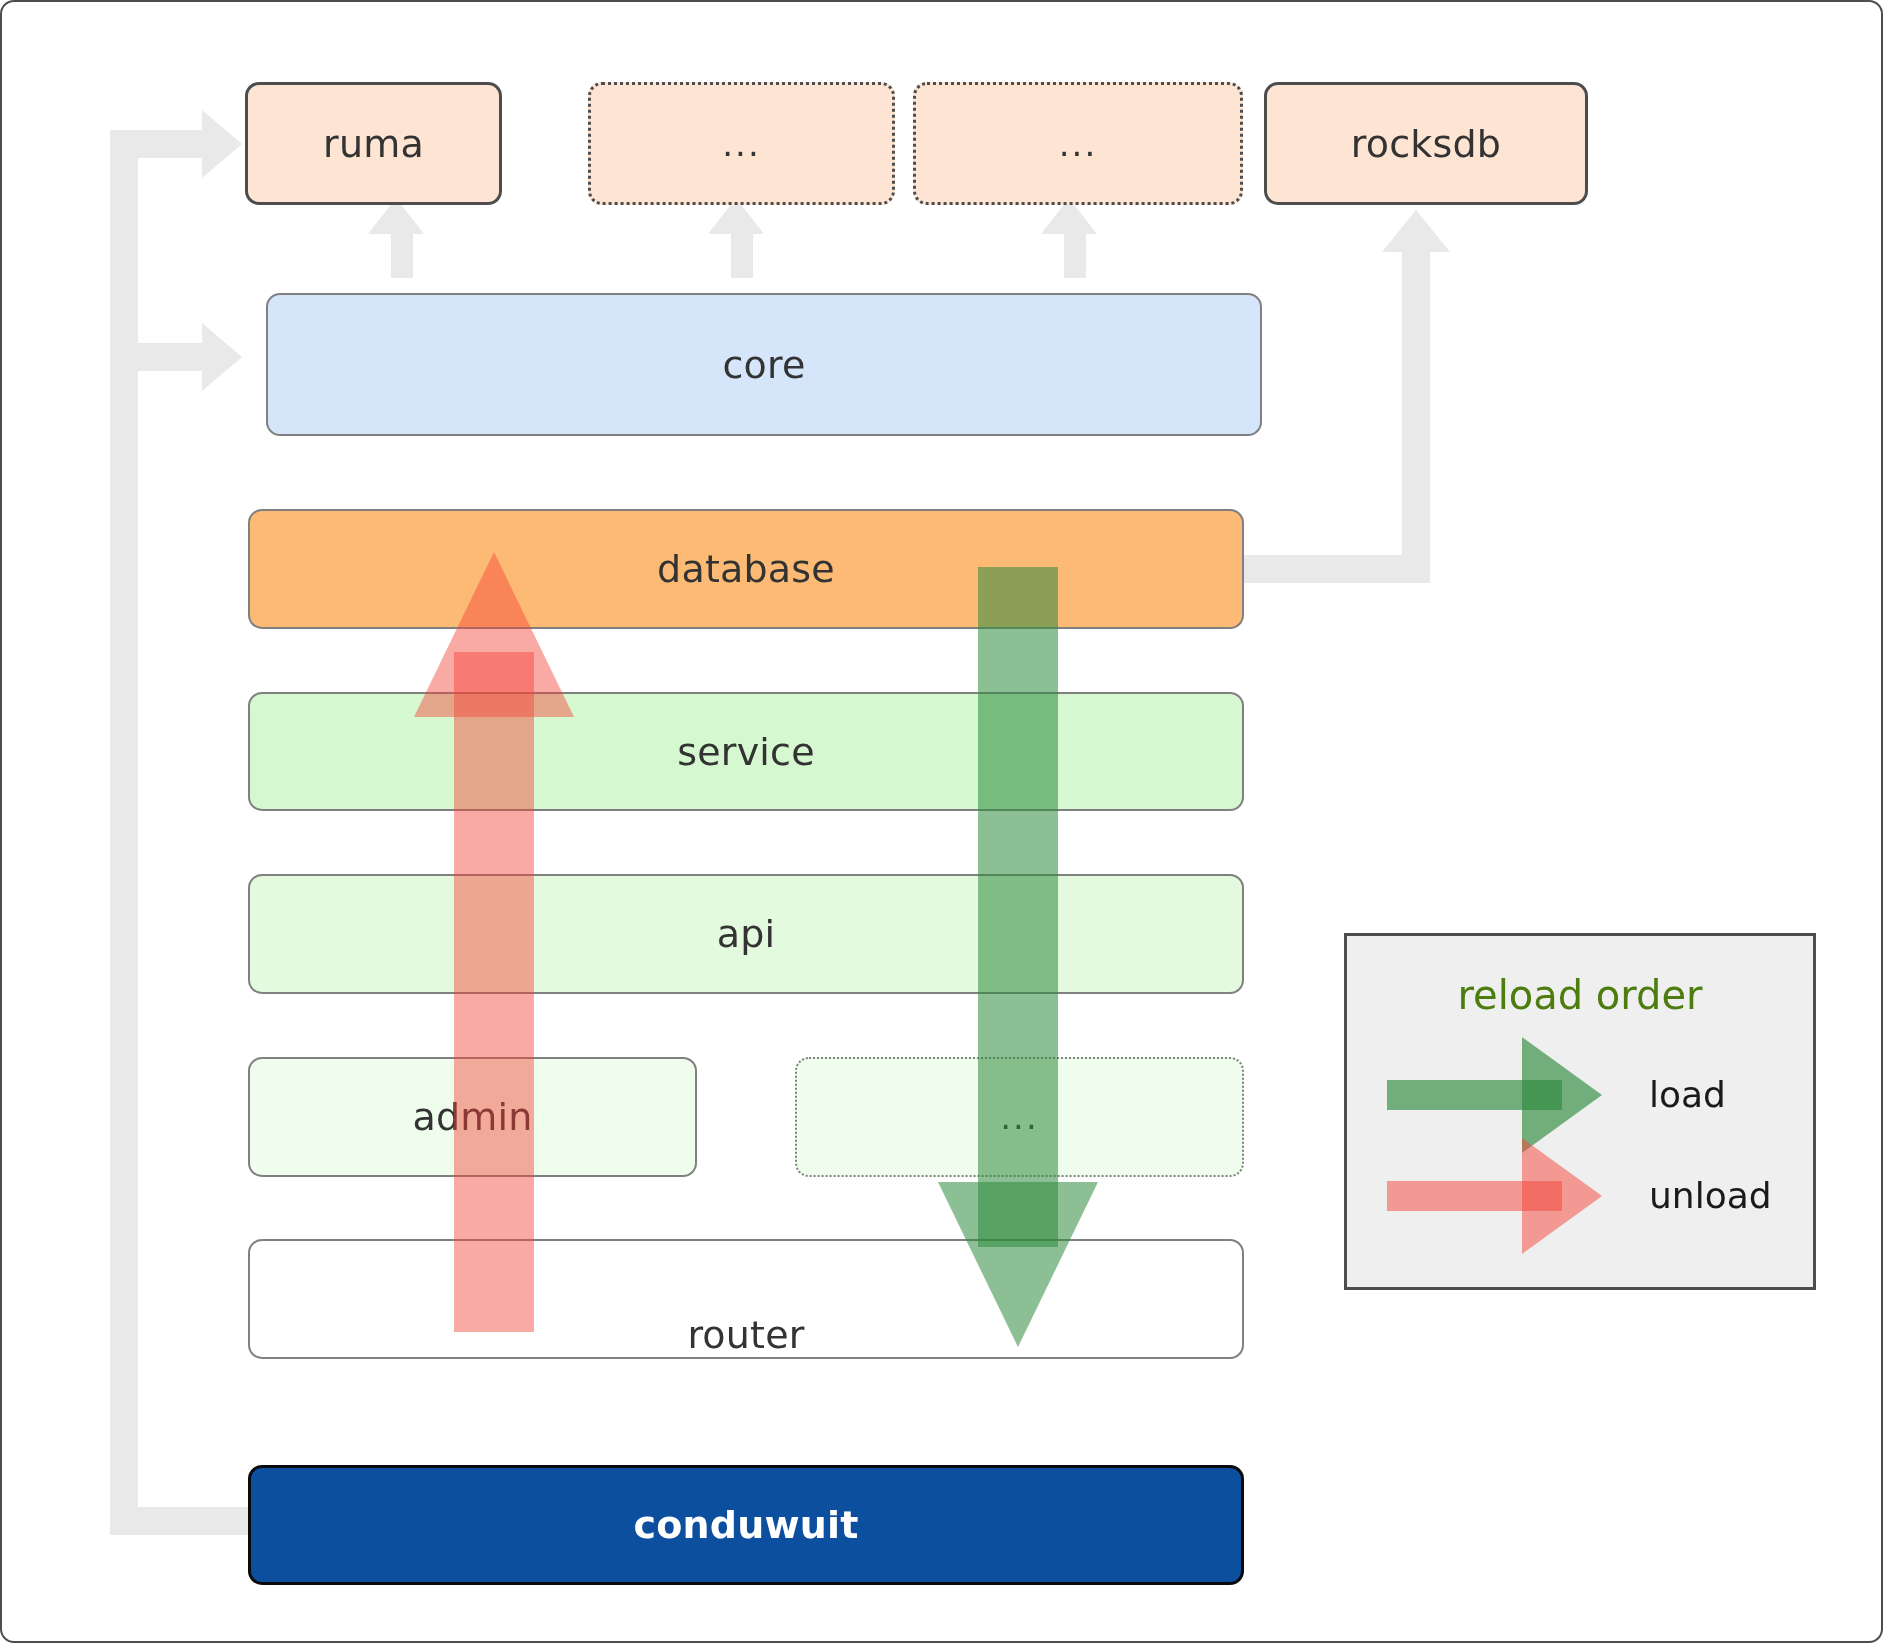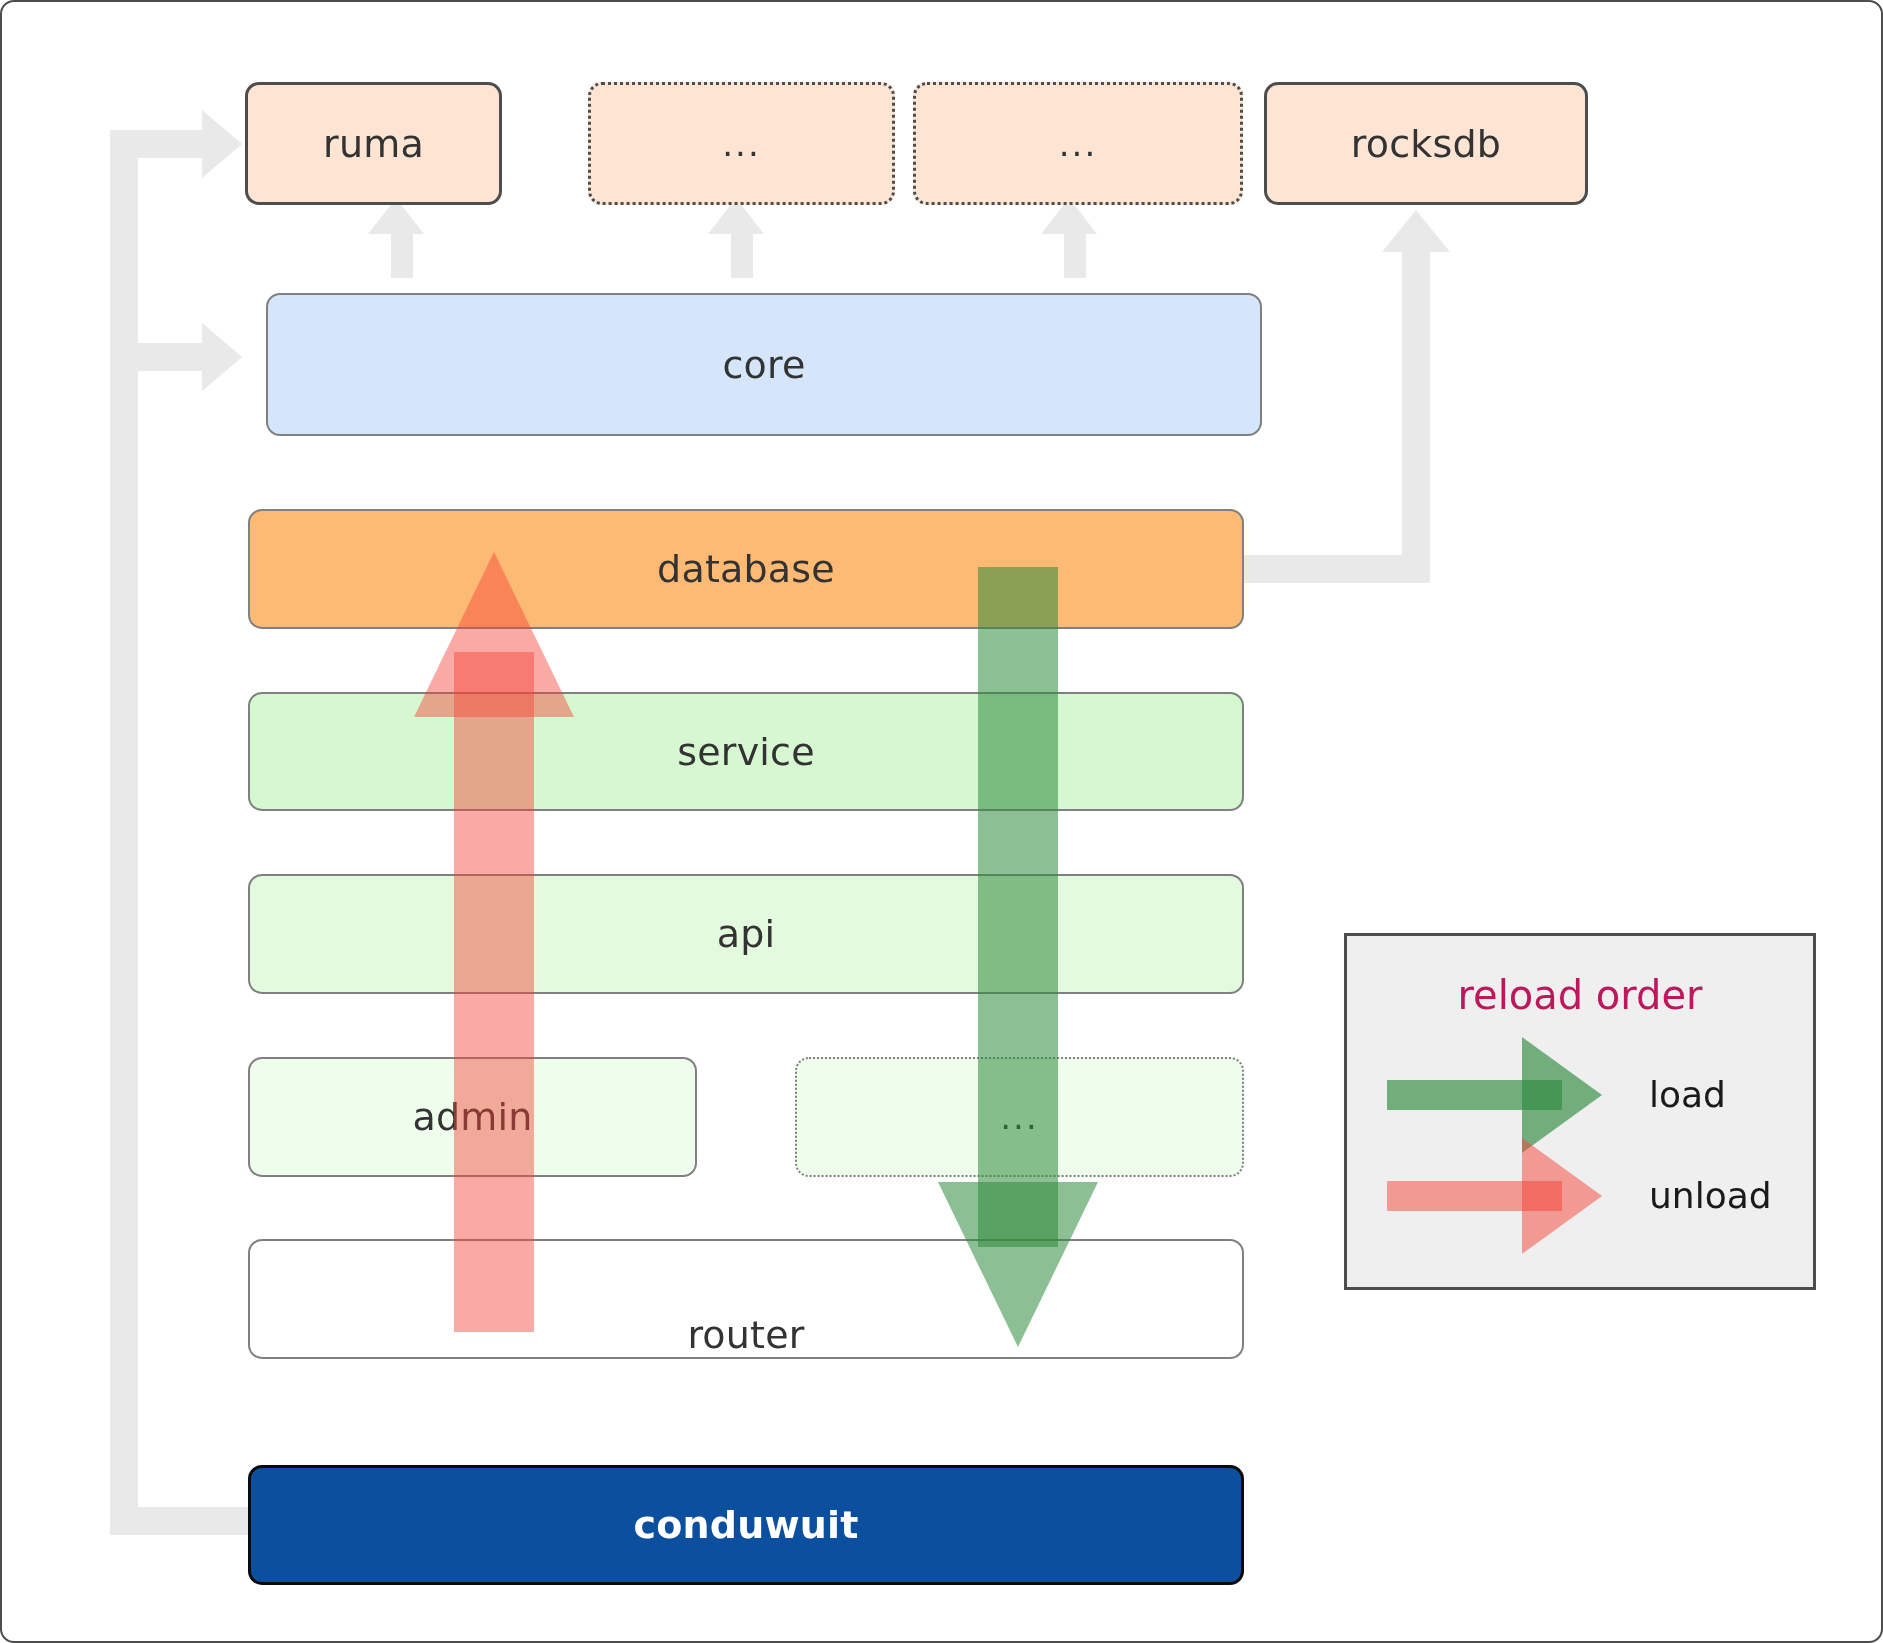--- a/index.html
+++ b/index.html
@@ -95,21 +95,21 @@
     box-sizing: border-box;
     background: #efefef;
     border: 3px solid #4d4d4d;
     z-index: 8;
   }
   .legend-title {
     position: absolute;
     width: 100%;
     text-align: center;
     font-size: 40px;
-    color: #be185d;
+    color: #4d7c0f;
   }
   .legend-label {
     position: absolute;
     font-size: 36px;
     color: #1a1a1a;
   }
   .lg-shaft { position: absolute; }
   .lg-head  { position: absolute; width: 0; height: 0; }
   .lg-load-shaft { background: rgba(46,139,61,.65); }
   .lg-load-head {

